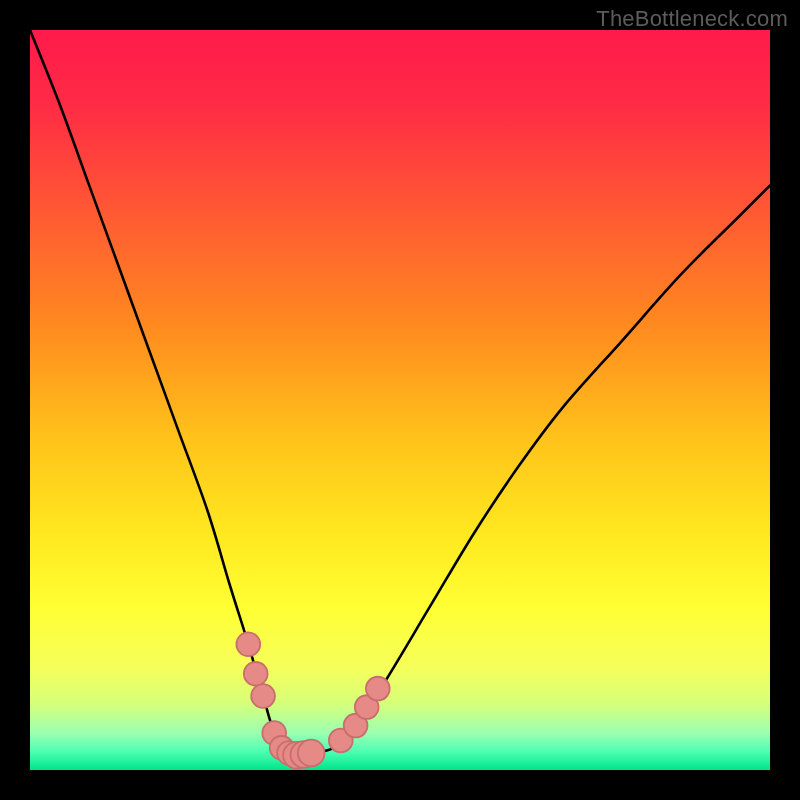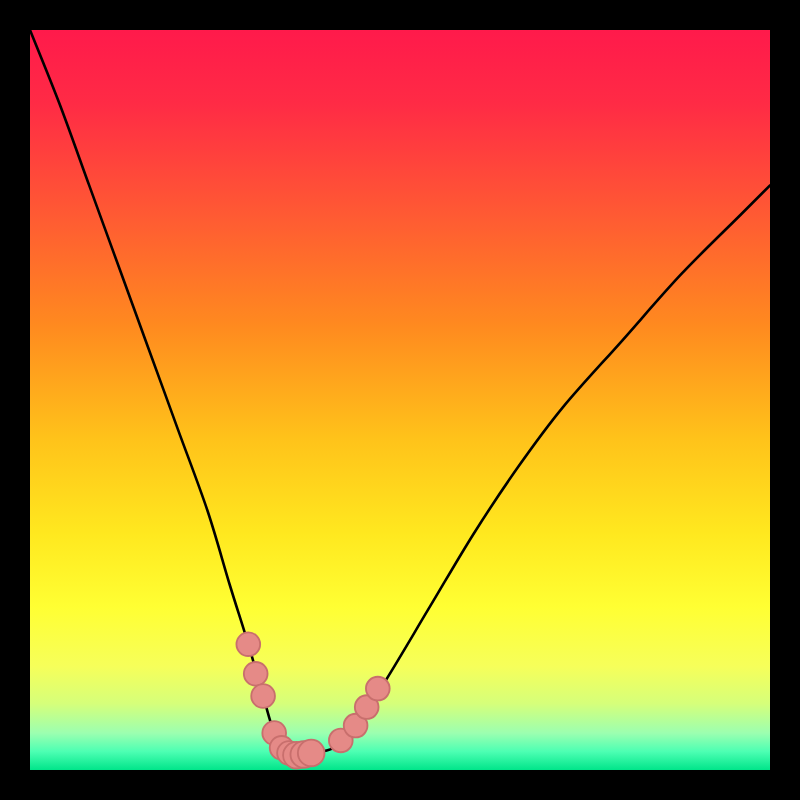--- a/index.html
+++ b/index.html
@@ -47,20 +47,21 @@
     font-size: 22px;
     font-weight: 500;
     letter-spacing: 0.2px;
     user-select: none;
   }
 </style>
 </head>
 <body>
 
 <div class="frame">
+  <div class="watermark">TheBottleneck.com</div>
 
   <div class="plot-area">
     <svg class="gradient" viewBox="0 0 100 100" preserveAspectRatio="none">
       <defs>
         <linearGradient id="bg-grad" x1="0" y1="0" x2="0" y2="1">
             <stop offset="0%" stop-color="#ff1a4b"></stop>
             <stop offset="10%" stop-color="#ff2b45"></stop>
             <stop offset="25%" stop-color="#ff5a33"></stop>
             <stop offset="40%" stop-color="#ff8a1f"></stop>
             <stop offset="55.00000000000001%" stop-color="#ffc21a"></stop>

